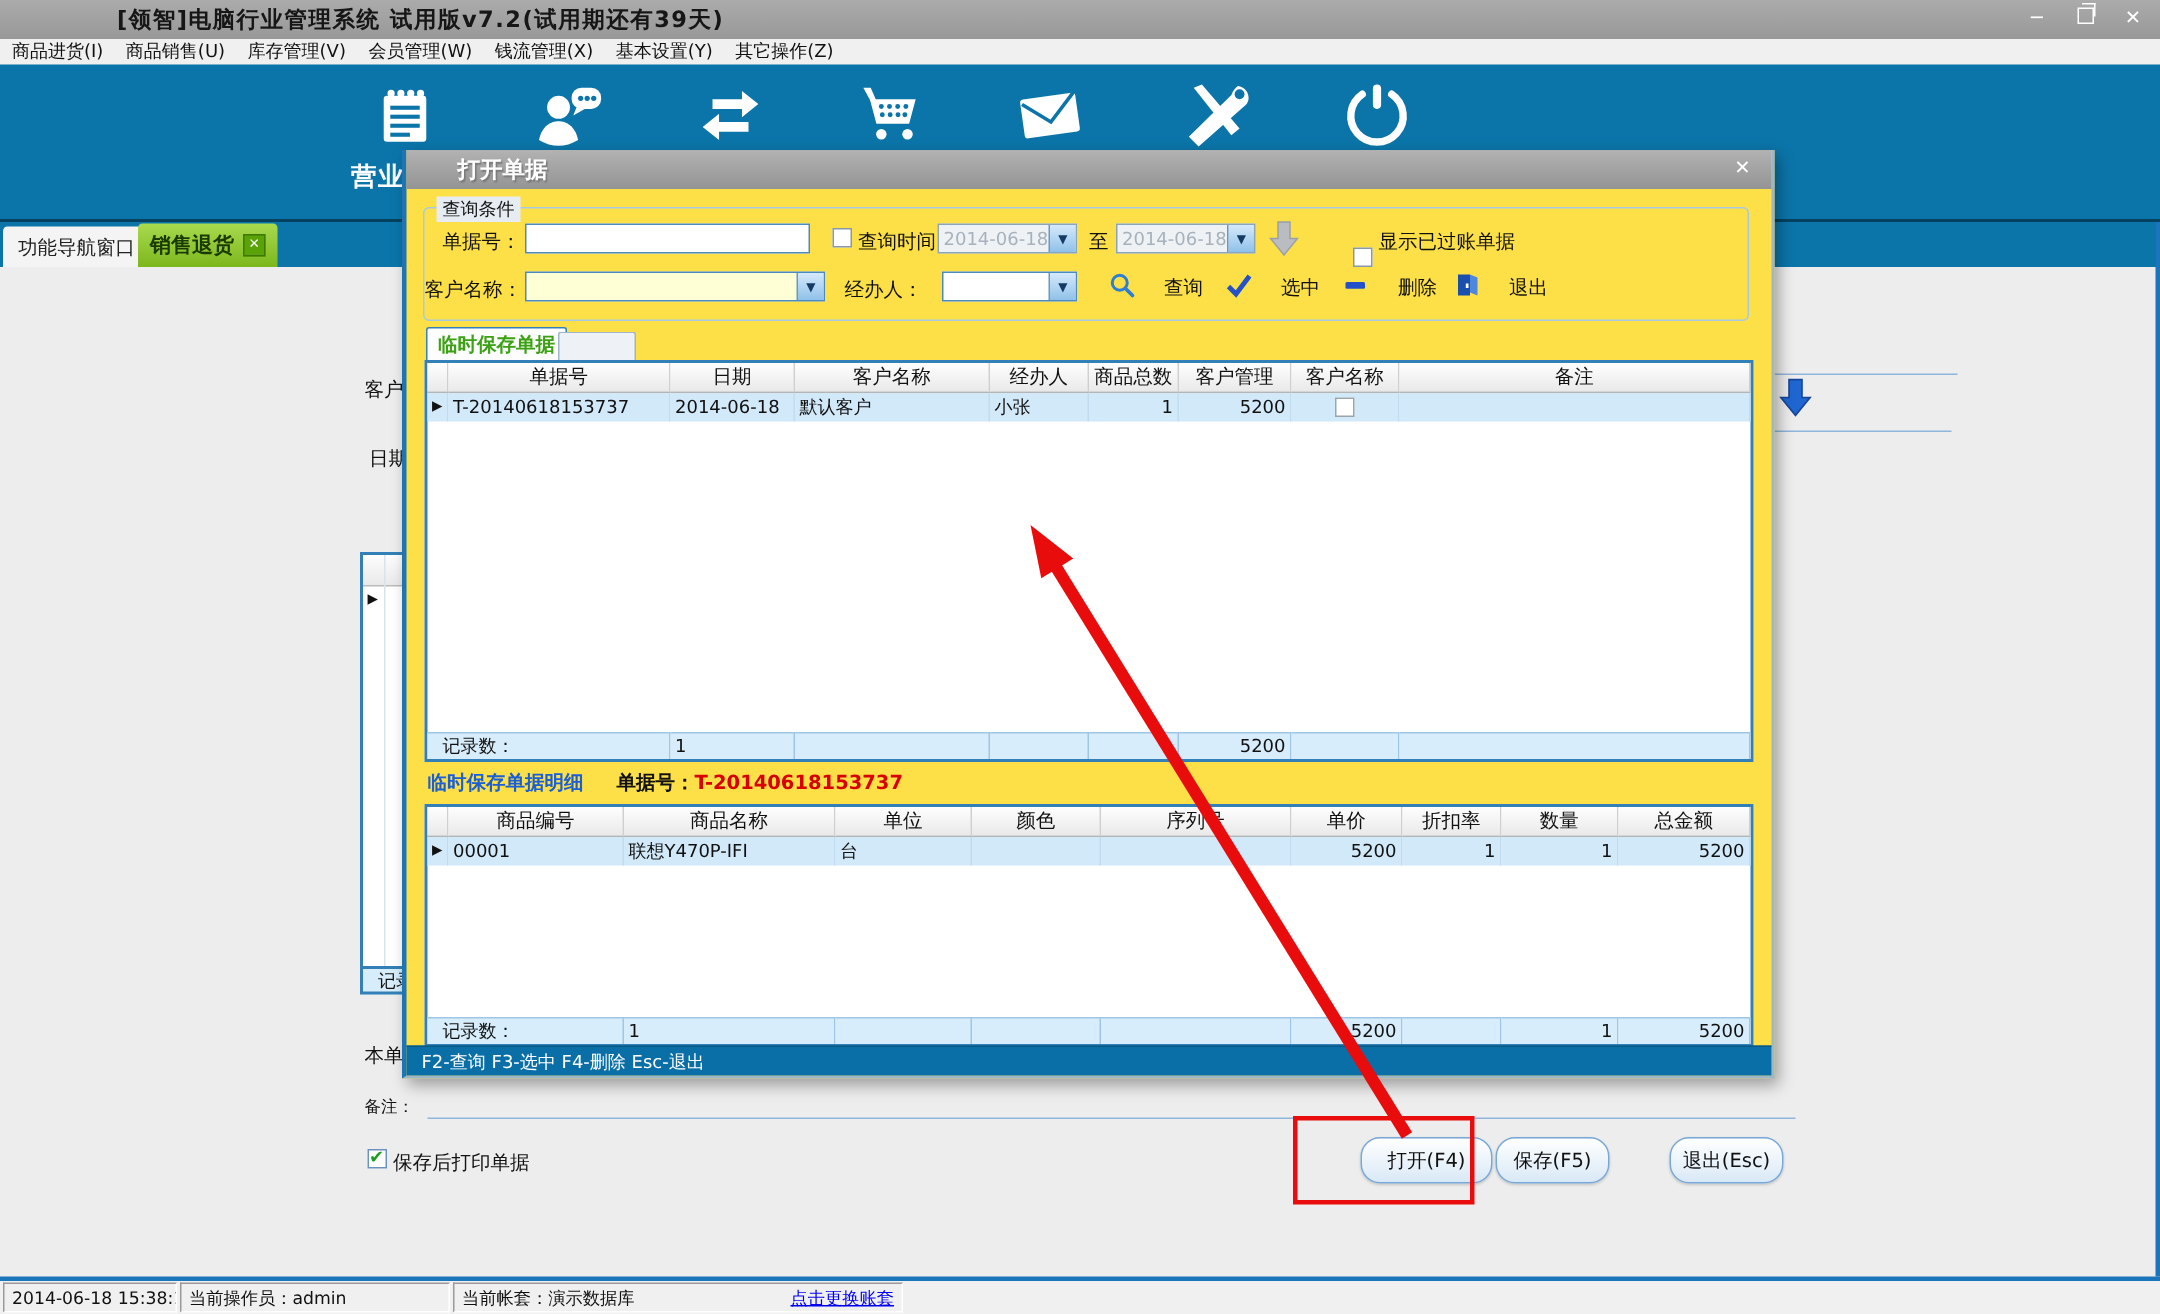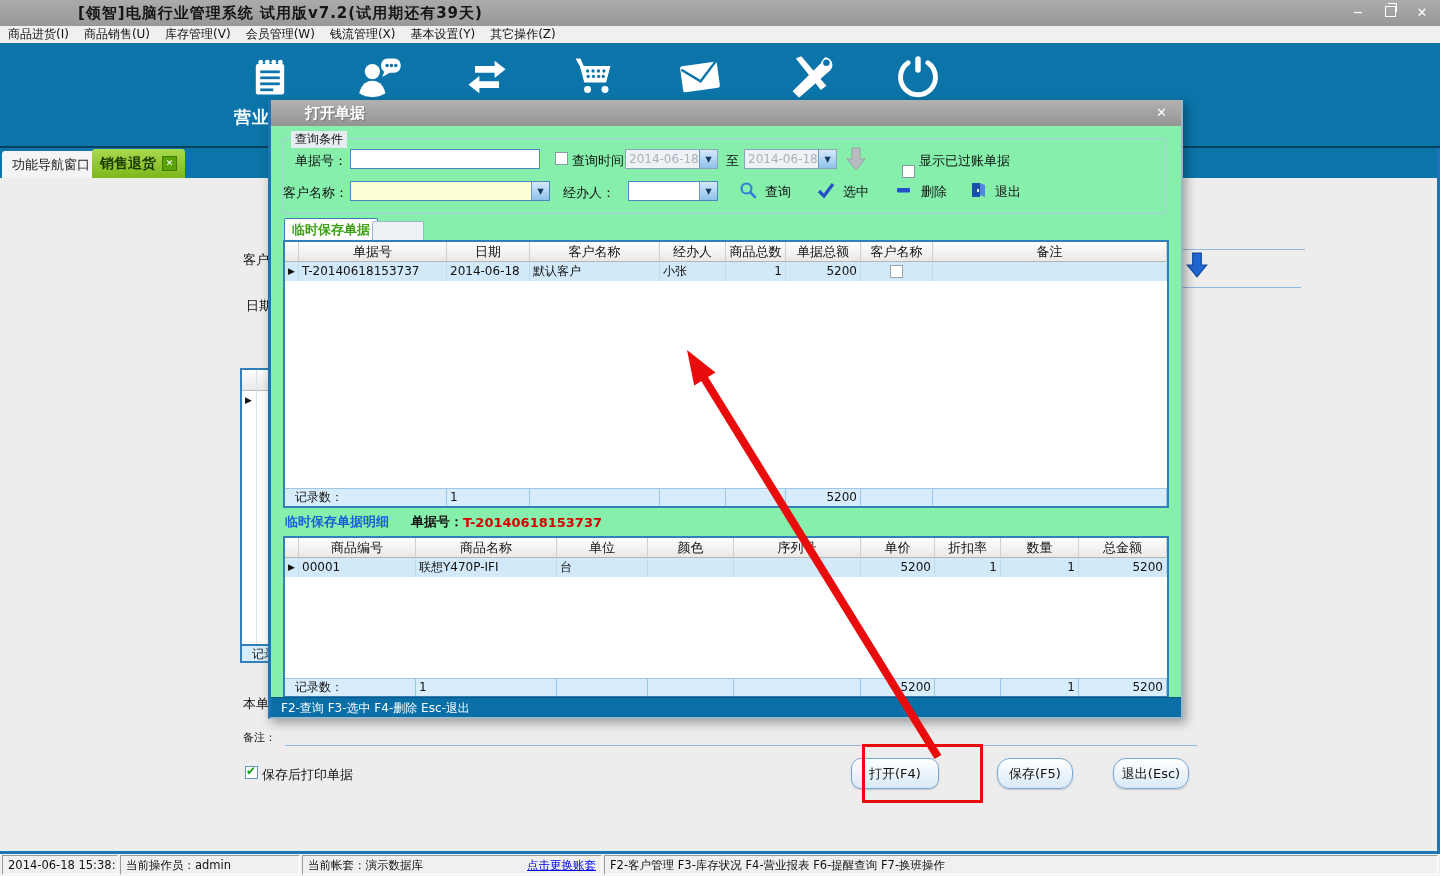--- a/index.html
+++ b/index.html
@@ -32,35 +32,35 @@
   .frag-grid-header{height:20px;background:linear-gradient(#fdfdfd,#e9e9e9);border-bottom:1px solid #bbb;}
   .frag-grid-sep{position:absolute;left:14px;top:0;width:1px;height:100%;background:#d7e4ee;}
   .frag-marker{position:absolute;left:3px;top:25px;font-size:9px;}
   .frag-foot{left:240px;top:644px;width:170px;height:19px;background:#d7edfb;border:2px solid #3380b8;font-size:12px;line-height:17px;padding-left:10px;box-sizing:border-box;overflow:hidden;z-index:1;}
   .underline{background:#8fb6dc;height:1px;z-index:1;}
   .remark-label{left:243px;top:730px;font-size:11px;z-index:1;}
   .checkbox{width:13px;height:13px;background:#fff;border:1px solid #6a93c0;box-sizing:border-box;position:relative;}
   .checkbox.checked::after{content:"✔";position:absolute;left:0px;top:-3px;color:#18a018;font-size:12px;font-weight:bold;}
   .frm-btn{height:29px;border:1px solid #78a8d8;border-radius:13px;background:linear-gradient(#ffffff,#d9e9f6);font-size:13px;display:flex;align-items:center;justify-content:center;box-shadow:0 1px 2px rgba(0,0,0,.18);z-index:1;}
   
-  .dialog{left:268px;top:100px;width:910px;height:617px;background:#86efac;z-index:5;
+  .dialog{left:268px;top:100px;width:910px;height:617px;background:#fde047;z-index:5;
           border-left:3px solid #1e74b4;border-right:2px solid #9fb6c8;border-bottom:2px solid #9fb6c8;box-sizing:content-box;box-shadow:3px 4px 10px rgba(0,0,0,.35);}
   .dlg-title{left:0;top:0;width:100%;height:26px;background:linear-gradient(#b2b2b2,#949494);}
   .dlg-title-text{left:34px;top:4px;font-size:15px;font-weight:bold;color:#fff;text-shadow:1px 1px 1px #777;}
   .dlg-close{right:14px;top:5px;color:#fff;font-size:13px;font-weight:bold;}
   .qbox{left:11px;top:38px;width:882px;height:74px;border:1px solid #a6c9e4;border-radius:4px;}
   .qlegend{position:absolute;left:8px;top:-8px;background:#e6ecf2;padding:0 4px;font-size:12px;}
   .lab{position:absolute;font-size:13px;white-space:nowrap;}
   .tinput{position:absolute;height:20px;background:#fff;border:1px solid #4a8ac0;box-sizing:border-box;}
   .dcombo{position:absolute;height:20px;display:flex;box-sizing:border-box;border:1px solid #8aa4ba;background:#eef2f5;}
   .dcombo.enabled{border:1px solid #4a8ac0;background:#fff;}
   .dcombo.yellow{border:1px solid #4a8ac0;background:#ffffd6;}
   .dtext{flex:1;font-size:12px;color:#a7b2bc;padding:2px 3px;overflow:hidden;white-space:nowrap;}
   .dbtn{width:17px;background:linear-gradient(#d5e9fb,#90c1e9);border-left:1px solid #6899c4;color:#153a63;font-size:8px;text-align:center;line-height:19px;}
-  .qact{position:absolute;display:flex;align-items:center;gap:8px;font-size:13px;cursor:default;}
+  .qact{position:absolute;display:flex;align-items:center;gap:19px;font-size:13px;cursor:default;}
   .qact svg{width:18px;height:18px;}
   .dtab1{position:absolute;left:13px;top:118px;height:21px;padding:0 7px;background:#fdfdfd;border:1px solid #3380b8;border-bottom:none;border-radius:2px 2px 0 0;font-size:13px;font-weight:bold;color:#3ca114;display:flex;align-items:center;}
   .dtab2{position:absolute;left:101px;top:121px;height:18px;padding:16px 7px;background:#eef2f6;border:1px solid #9fb6c8;border-bottom:none;border-radius:2px 2px 0 0;font-size:12px;color:#222;display:flex;align-items:center;}
   .dtable{position:absolute;background:#fff;border:2px solid #3380b8;}
   .t1{left:12px;top:140px;width:882px;height:264px;}
   .t2{left:12px;top:436px;width:882px;height:158px;}
   .grid1{display:grid;grid-template-columns:14px 148px 83px 130px 66px 60px 75px 72px 1fr;}
   .grid2{display:grid;grid-template-columns:14px 117px 141px 91px 86px 127px 74px 66px 78px 1fr;}
   .th{height:19px;background:linear-gradient(#fefefe,#e9e9e9);border-right:1px solid #cfcfcf;border-bottom:1px solid #b5b5b5;font-size:13px;text-align:center;line-height:19px;overflow:hidden;white-space:nowrap;}
   .td{height:19px;background:#d2e9f9;border-right:1px solid #c2dbee;font-size:12px;line-height:19px;padding:0 3px;box-sizing:border-box;overflow:hidden;white-space:nowrap;}
@@ -202,21 +202,21 @@
   <div class="frag-grid-sep"></div>
   <div class="frag-marker">▶</div>
 </div>
 <div class="abs frag-foot">记录数：</div>
 <div class="abs frag-label" style="left:243px;top:695px;width:25px;">本单金额：</div>
 
 <div class="abs remark-label">备注：</div>
 <div class="abs underline" style="left:285px;top:745px;width:912px;"></div>
 <div class="abs checkbox checked" style="left:245px;top:766px;z-index:1;"></div>
 <div class="abs frag-label" style="left:262px;top:766px;z-index:1;">保存后打印单据</div>
-<div class="abs frm-btn" style="left:851px;top:758px;width:86px;border-radius:10px;">打开(F4)</div>
+<div class="abs frm-btn" style="left:907px;top:758px;width:86px;">打开(F4)</div>
 <div class="abs frm-btn" style="left:997px;top:758px;width:74px;">保存(F5)</div>
 <div class="abs frm-btn" style="left:1113px;top:758px;width:74px;">退出(Esc)</div>
 
 <div class="abs dialog">
   <div class="abs dlg-title">
     <div class="abs dlg-title-text">打开单据</div>
     <div class="abs dlg-close">✕</div>
   </div>
 
   <div class="abs qbox">
@@ -283,21 +283,21 @@
   <div class="dtab2">销售单</div>
 
   <div class="dtable t1">
     <div class="grid1">
       <div class="th"></div>
       <div class="th">单据号</div>
       <div class="th">日期</div>
       <div class="th">客户名称</div>
       <div class="th">经办人</div>
       <div class="th">商品总数</div>
-      <div class="th">单据总额</div>
+      <div class="th">客户管理</div>
       <div class="th">客户名称</div>
       <div class="th">备注</div>
     </div>
     <div class="grid1">
       <div class="td marker">▶</div>
       <div class="td">T-20140618153737</div>
       <div class="td">2014-06-18</div>
       <div class="td">默认客户</div>
       <div class="td">小张</div>
       <div class="td num">1</div>
@@ -373,14 +373,13 @@
 </svg>
 
 <div class="abs blue-line"></div>
 <div class="abs statusbar">
   <div class="spanel" style="width:104px;">2014-06-18 15:38:13</div>
   <div class="spanel" style="width:168px;">当前操作员：admin</div>
   <div class="spanel" style="width:288px;justify-content:space-between;">
     <span>当前帐套：演示数据库</span>
     <span class="slink">点击更换账套</span>
   </div>
-  <div class="spanel" style="flex:1;">F2-客户管理 F3-库存状况 F4-营业报表 F6-提醒查询 F7-换班操作</div>
 </div>
 
 </body></html>

